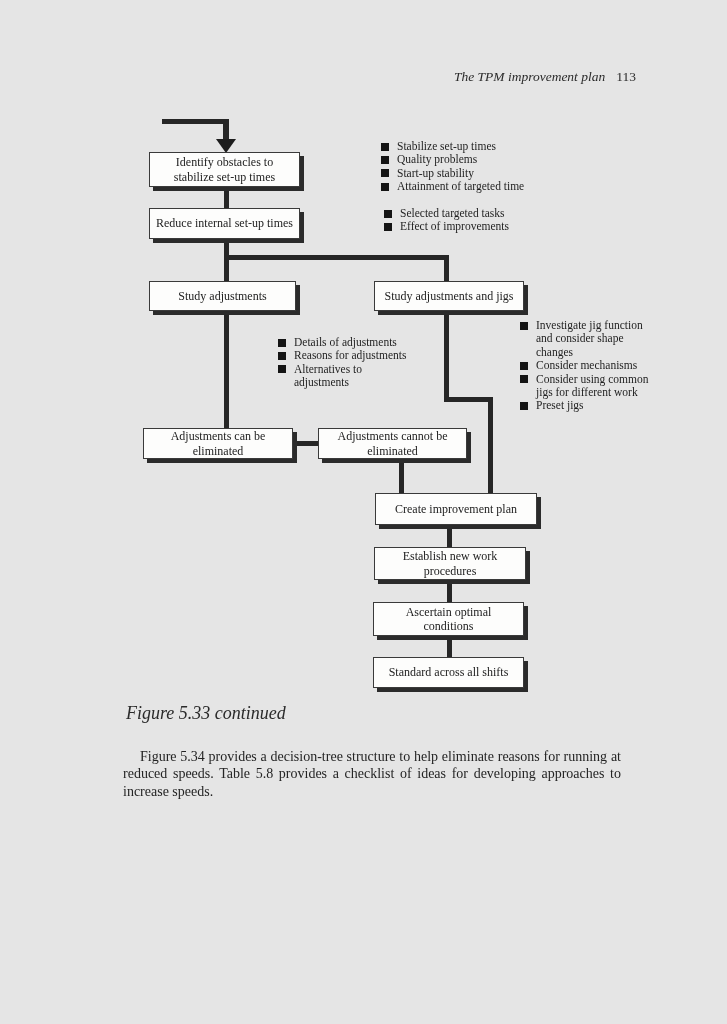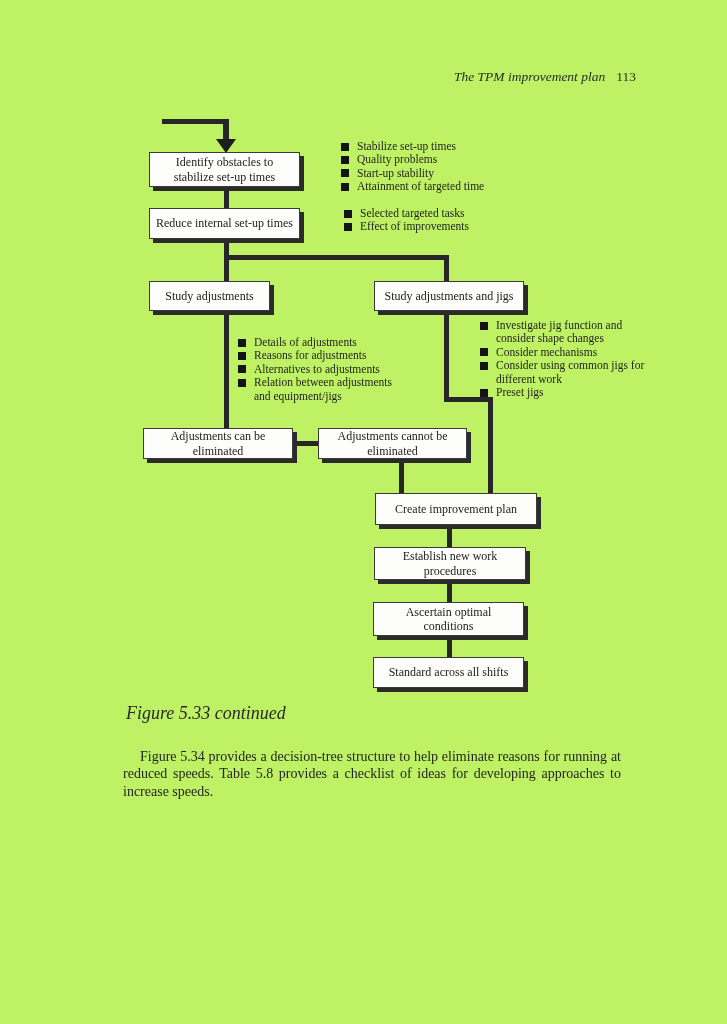--- a/index.html
+++ b/index.html
@@ -1,18 +1,18 @@
 <!DOCTYPE html>
 <html><head>
 <meta charset="utf-8">
 <style>
   html, body { margin:0; padding:0; background:#fcfcfa; }
   .page {
     position:relative; width:727px; height:1024px; margin:0 auto;
-    background:#bef264; overflow:hidden;
+    background:#e5e5e5; overflow:hidden;
     font-family:"Liberation Serif", serif; color:#242424;
   }
   .running-head {
     position:absolute; top:69px; right:91px;
     font-size:13.5px; color:#2a2a2a; white-space:nowrap;
   }
   .running-head .rh-title { font-style:italic; }
   .running-head .rh-num { font-style:normal; margin-left:11px; }
 
   
@@ -24,21 +24,21 @@
     text-align:center; padding:12px 6px;
     font-size:12px; line-height:14.5px; color:#222;
   }
   .ln { position:absolute; background:#262626; }
   .arrowhead {
     position:absolute; width:0; height:0;
     border-left:10px solid transparent; border-right:10px solid transparent;
     border-top:14px solid #1d1d1d;
   }
   .bullets { position:absolute; font-size:11.5px; line-height:13.4px; color:#1e1e1e; }
-  .bullets .item { display:flex; }
+  .bullets .item { display:flex;margin-left:40px; }
   .bullets .sq {
     flex:none; width:8px; height:8px; background:#141414; margin:2.5px 8px 0 0;
   }
   .bullets.narrow .txt { width:150px; }
 
   .fig-caption {
     position:absolute; left:126px; top:703px;
     font-style:italic; font-size:18px; color:#2a2a2a;
   }
   .body-par {
@@ -71,21 +71,21 @@
     <div class="ln" style="left:444px;top:397px;width:49px;height:5px"></div>
     <div class="ln" style="left:488px;top:397px;width:5px;height:98px"></div>
     <div class="ln" style="left:293px;top:441px;width:25px;height:5px"></div>
     <div class="ln" style="left:399px;top:458px;width:5px;height:37px"></div>
     <div class="ln" style="left:447px;top:524px;width:5px;height:24px"></div>
     <div class="ln" style="left:447px;top:579px;width:5px;height:24px"></div>
     <div class="ln" style="left:447px;top:635px;width:5px;height:23px"></div>
 
     <div class="fbox" style="left:149px;top:152px;width:151px;height:35px">Identify obstacles to stabilize set-up times</div>
     <div class="fbox" style="left:149px;top:208px;width:151px;height:31px">Reduce internal set-up times</div>
-    <div class="fbox" style="left:149px;top:281px;width:121px;height:30px">Study adjustments</div>
+    <div class="fbox" style="left:149px;top:281px;width:147px;height:30px">Study adjustments</div>
     <div class="fbox" style="left:374px;top:281px;width:150px;height:30px">Study adjustments and jigs</div>
     <div class="fbox" style="left:143px;top:428px;width:150px;height:31px">Adjustments can be eliminated</div>
     <div class="fbox" style="left:318px;top:428px;width:149px;height:31px">Adjustments cannot be eliminated</div>
     <div class="fbox" style="left:375px;top:493px;width:162px;height:32px">Create improvement plan</div>
     <div class="fbox" style="left:374px;top:547px;width:152px;height:33px">Establish new work procedures</div>
     <div class="fbox" style="left:373px;top:602px;width:151px;height:34px">Ascertain optimal conditions</div>
     <div class="fbox" style="left:373px;top:657px;width:151px;height:31px">Standard across all shifts</div>
 
     <div class="bullets" style="left:341px;top:140px;width:220px">
       <div class="item">
@@ -123,24 +123,20 @@
           <span class="txt">Details of adjustments</span>
         </div>
       <div class="item">
           <span class="sq"></span>
           <span class="txt">Reasons for adjustments</span>
         </div>
       <div class="item">
           <span class="sq"></span>
           <span class="txt">Alternatives to adjustments</span>
         </div>
-      <div class="item">
-          <span class="sq"></span>
-          <span class="txt">Relation between adjustments and equipment/jigs</span>
-        </div>
     </div>
 
     <div class="bullets narrow" style="left:480px;top:319px;width:175px">
       <div class="item">
           <span class="sq"></span>
           <span class="txt">Investigate jig function and consider shape changes</span>
         </div>
       <div class="item">
           <span class="sq"></span>
           <span class="txt">Consider mechanisms</span>

